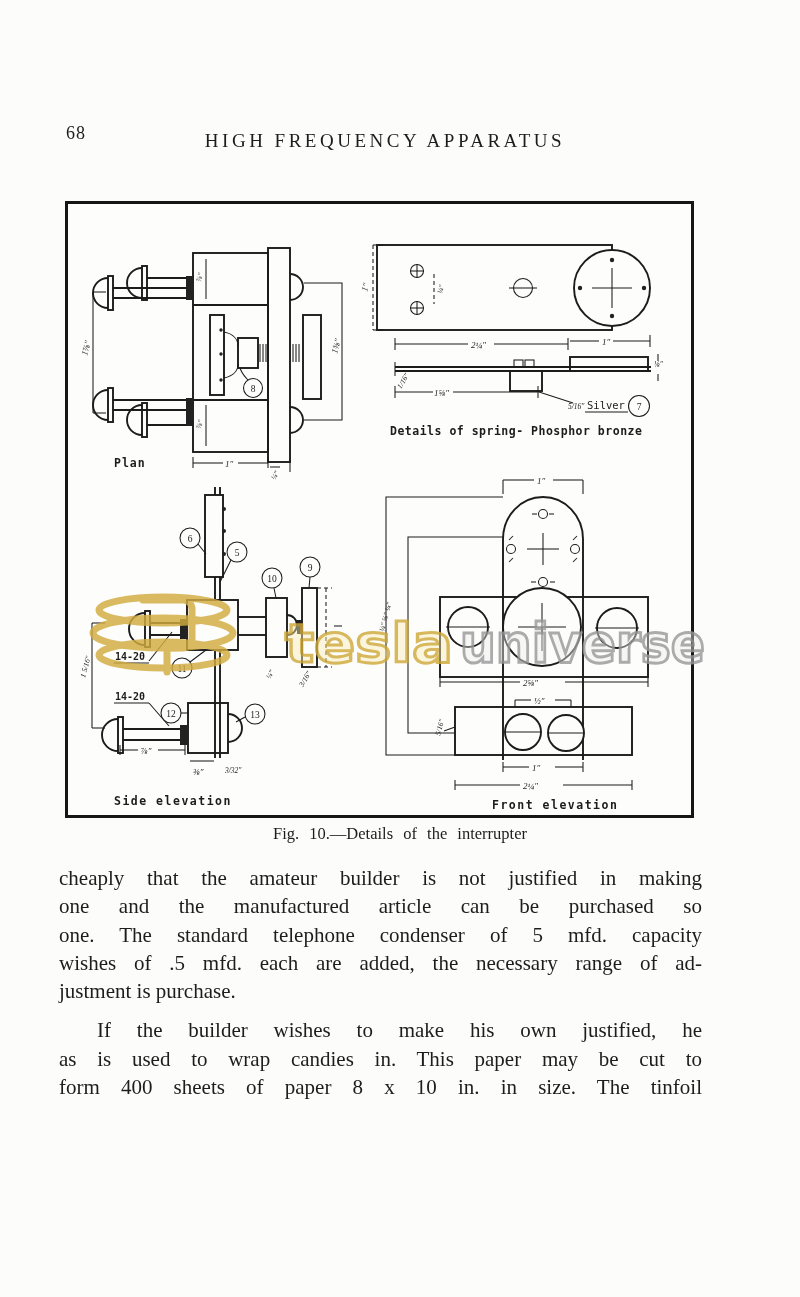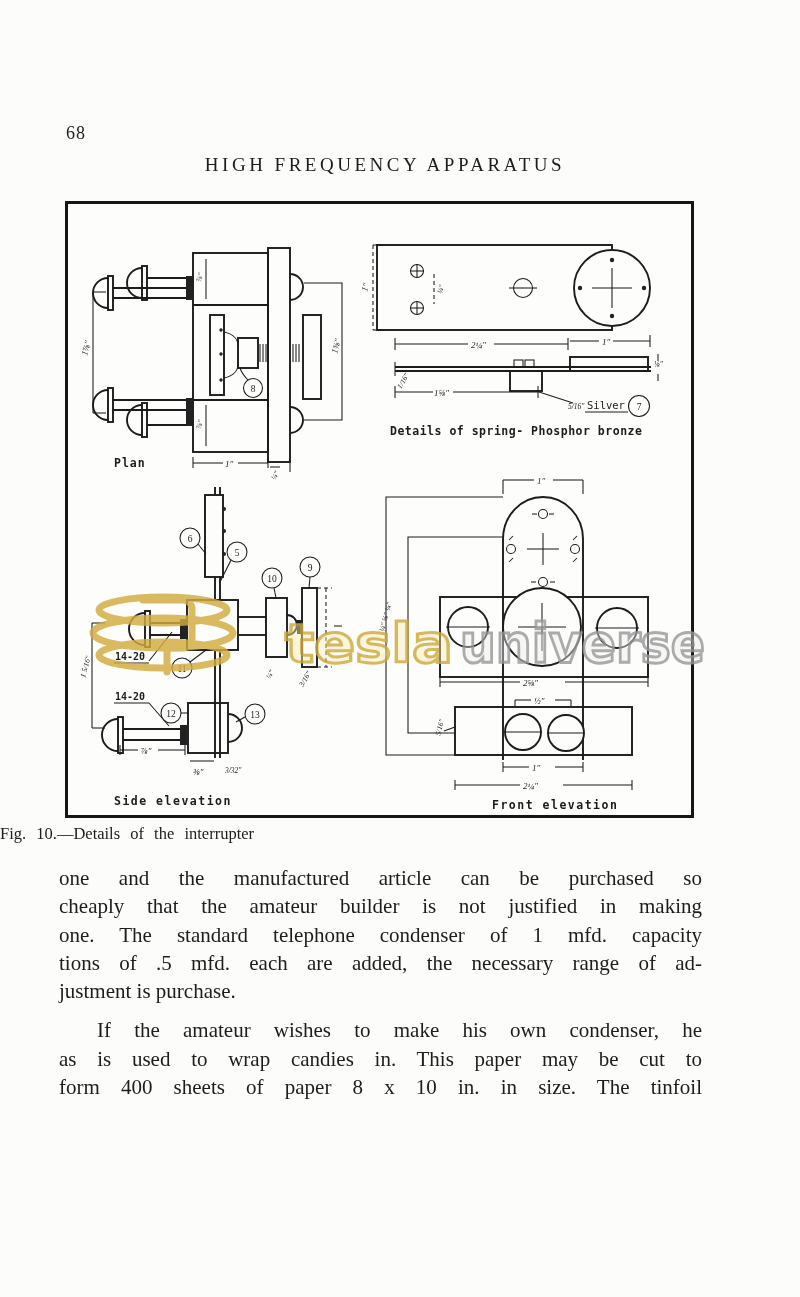--- a/index.html
+++ b/index.html
@@ -1,22 +1,22 @@
 <!DOCTYPE html>
 <html><head>
 <meta charset="utf-8">
 <style>
   html,body{margin:0;padding:0;}
   body{width:800px;height:1297px;position:relative;background:#fcfcfb;font-family:"Liberation Serif",serif;color:#1d1d1d;overflow:hidden;}
   .pagenum{position:absolute;left:66px;top:123px;font-size:18px;letter-spacing:1px;}
-  .header{position:absolute;left:0;top:130px;width:770px;text-align:center;font-size:19px;letter-spacing:3.5px;margin-top:24px;}
+  .header{position:absolute;left:0;top:130px;width:770px;text-align:center;font-size:19px;letter-spacing:3.5px;}
   .figbox{position:absolute;left:65px;top:201px;width:623px;height:611px;border:3px solid #161616;background:#fdfdfc;}
   .figbox svg{position:absolute;left:0;top:0;}
   .wm{position:absolute;left:85px;top:588px;pointer-events:none;}
-  .caption{position:absolute;left:0;top:824px;width:800px;font-size:16.5px;word-spacing:6px;}
+  .caption{position:absolute;left:0;top:824px;width:800px;text-align:center;font-size:16.5px;word-spacing:6px;}
   .bodytext{position:absolute;left:59px;top:864px;width:643px;font-size:21px;line-height:28.3px;}
   .para{margin:0 0 11px 0;}
   .jl{text-align:justify;text-align-last:justify;}
   .jlast{text-align:justify;text-align-last:left;}
   .indent{padding-left:38px;}
   
   .o{fill:none;stroke:#1c1c1c;stroke-width:1.9;}
   .of{fill:#fdfdfc;stroke:#1c1c1c;stroke-width:1.9;}
   .t{fill:none;stroke:#1c1c1c;stroke-width:1.05;}
   .td{fill:none;stroke:#1c1c1c;stroke-width:1.05;stroke-dasharray:4 3;}
@@ -316,24 +316,24 @@
     </g>
     <text x="200" y="74" textLength="168" lengthAdjust="spacingAndGlyphs" font-family="DejaVu Sans, sans-serif" font-weight="bold" font-size="54" fill="rgba(247,236,180,0.55)" stroke="#cfa93a" stroke-width="3">tesla</text>
     <text x="375" y="74" textLength="245" lengthAdjust="spacingAndGlyphs" font-family="DejaVu Sans, sans-serif" font-weight="bold" font-size="54" fill="rgba(235,235,235,0.5)" stroke="#9a9a9a" stroke-width="3">universe</text>
   </g>
 </svg>
 
 <div class="caption">Fig. 10.—Details of the interrupter</div>
 
 <div class="bodytext">
   <div class="para">
+    <div class="jl">cheaply that the amateur builder is not justified in making</div>
     <div class="jl">one and the manufactured article can be purchased so</div>
-    <div class="jl">cheaply that the amateur builder is not justified in making</div>
-    <div class="jl">one.  The standard telephone condenser of 1 mfd. capacity</div>
-    <div class="jl">tions of .5 mfd. each are added, the necessary range of ad-</div>
+    <div class="jl">one.  The standard telephone condenser of 5 mfd. capacity</div>
+    <div class="jl">wishes of .5 mfd. each are added, the necessary range of ad-</div>
     <div class="jlast">justment is purchase.</div>
   </div>
   <div class="para">
-    <div class="jl indent">If the amateur wishes to make his own condenser, he</div>
+    <div class="jl indent">If the builder wishes to make his own justified, he</div>
     <div class="jl">as is used to wrap candies in.  This paper may be cut to</div>
     <div class="jl">form 400 sheets of paper 8 x 10 in. in size.  The tinfoil</div>
   </div>
 </div>
 
 </body></html>

